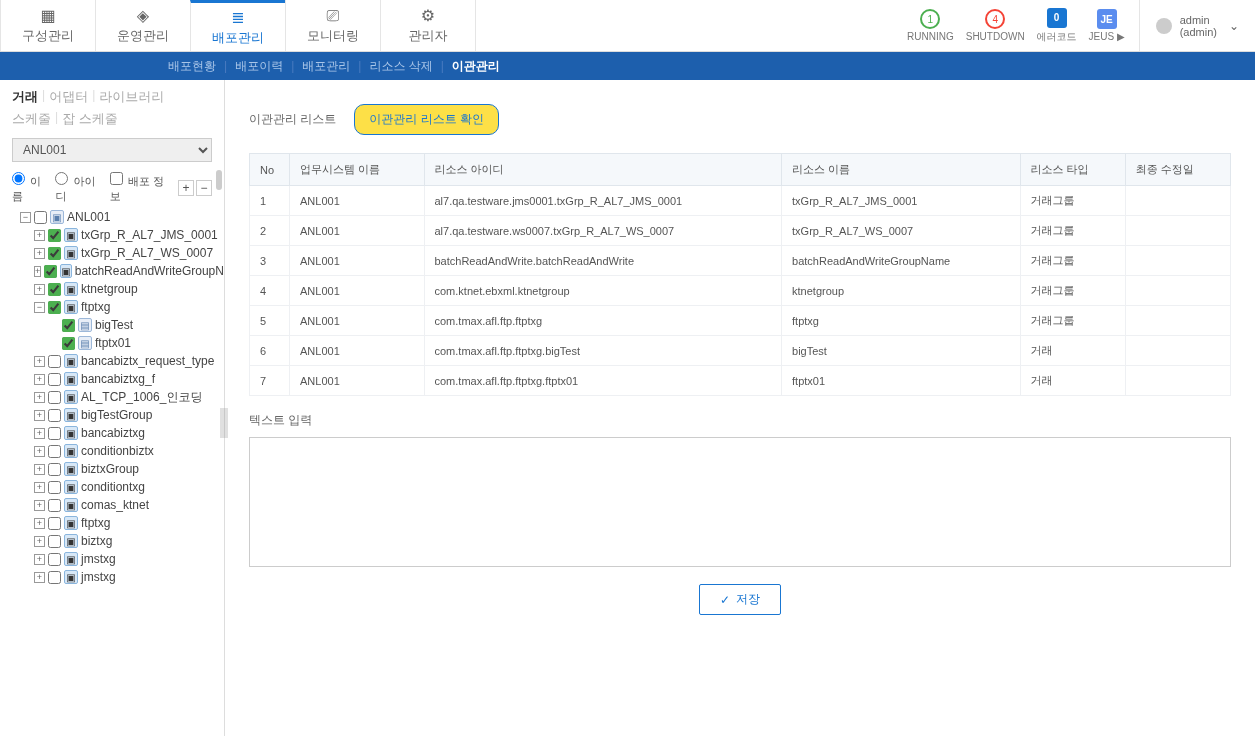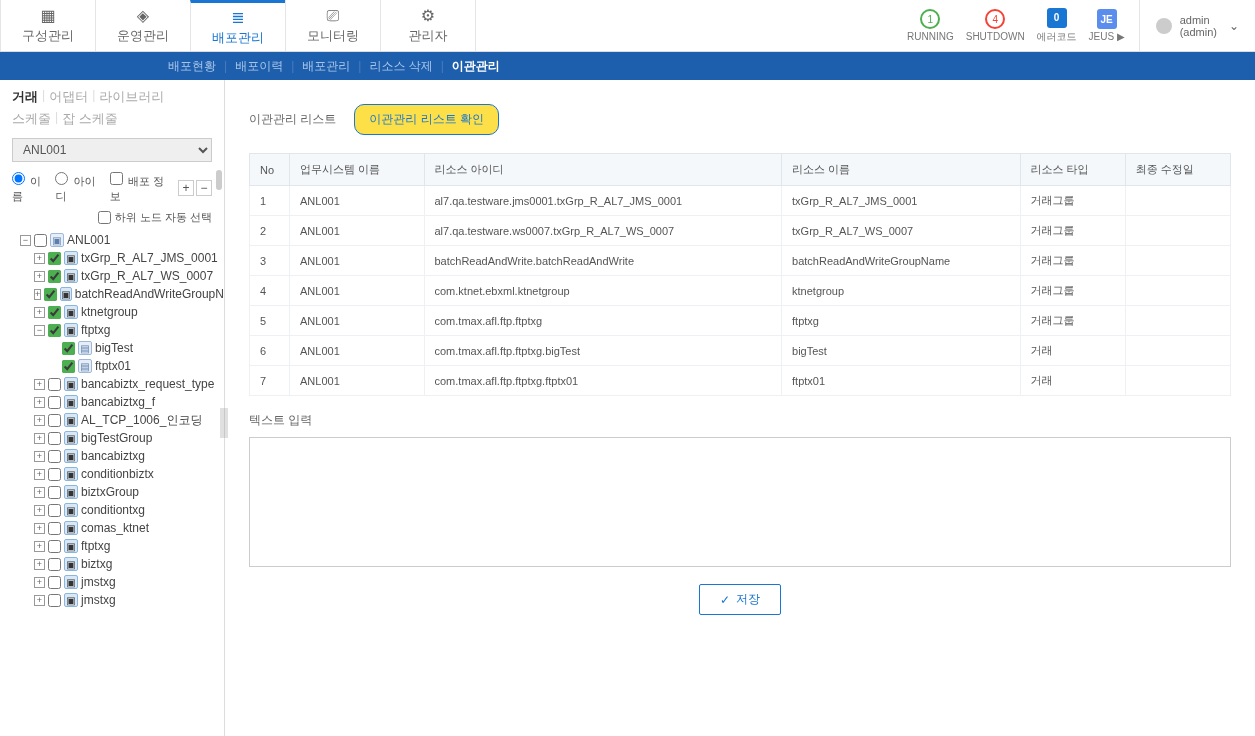--- a/index.html
+++ b/index.html
@@ -179,24 +179,20 @@
     </div>
     <div class="filter-row">
       <label><input type="radio" checked="" style=""> <span>이름</span></label>
       <label><input type="radio" style=""> <span>아이디</span></label>
       <label><input type="checkbox" style=""> <span>배포 정보</span></label>
       <div class="plusminus">
         <div class="pm-btn">+</div>
         <div class="pm-btn">−</div>
       </div>
     </div>
-    <div class="auto-row">
-      <input type="checkbox" style="">
-        <span>하위 노드 자동 선택</span>
-    </div>
 
     <div class="tree">
       <div class="tree-node ind1">
           <span class="tree-toggle">−</span>
           <input type="checkbox" class="tree-cb cb-blue" style="">
           <span class="tree-icon ico-doc">▣</span>
           <span class="tree-label">ANL001</span>
         </div>
       <div class="tree-node ind2">
           <span class="tree-toggle">+</span>

